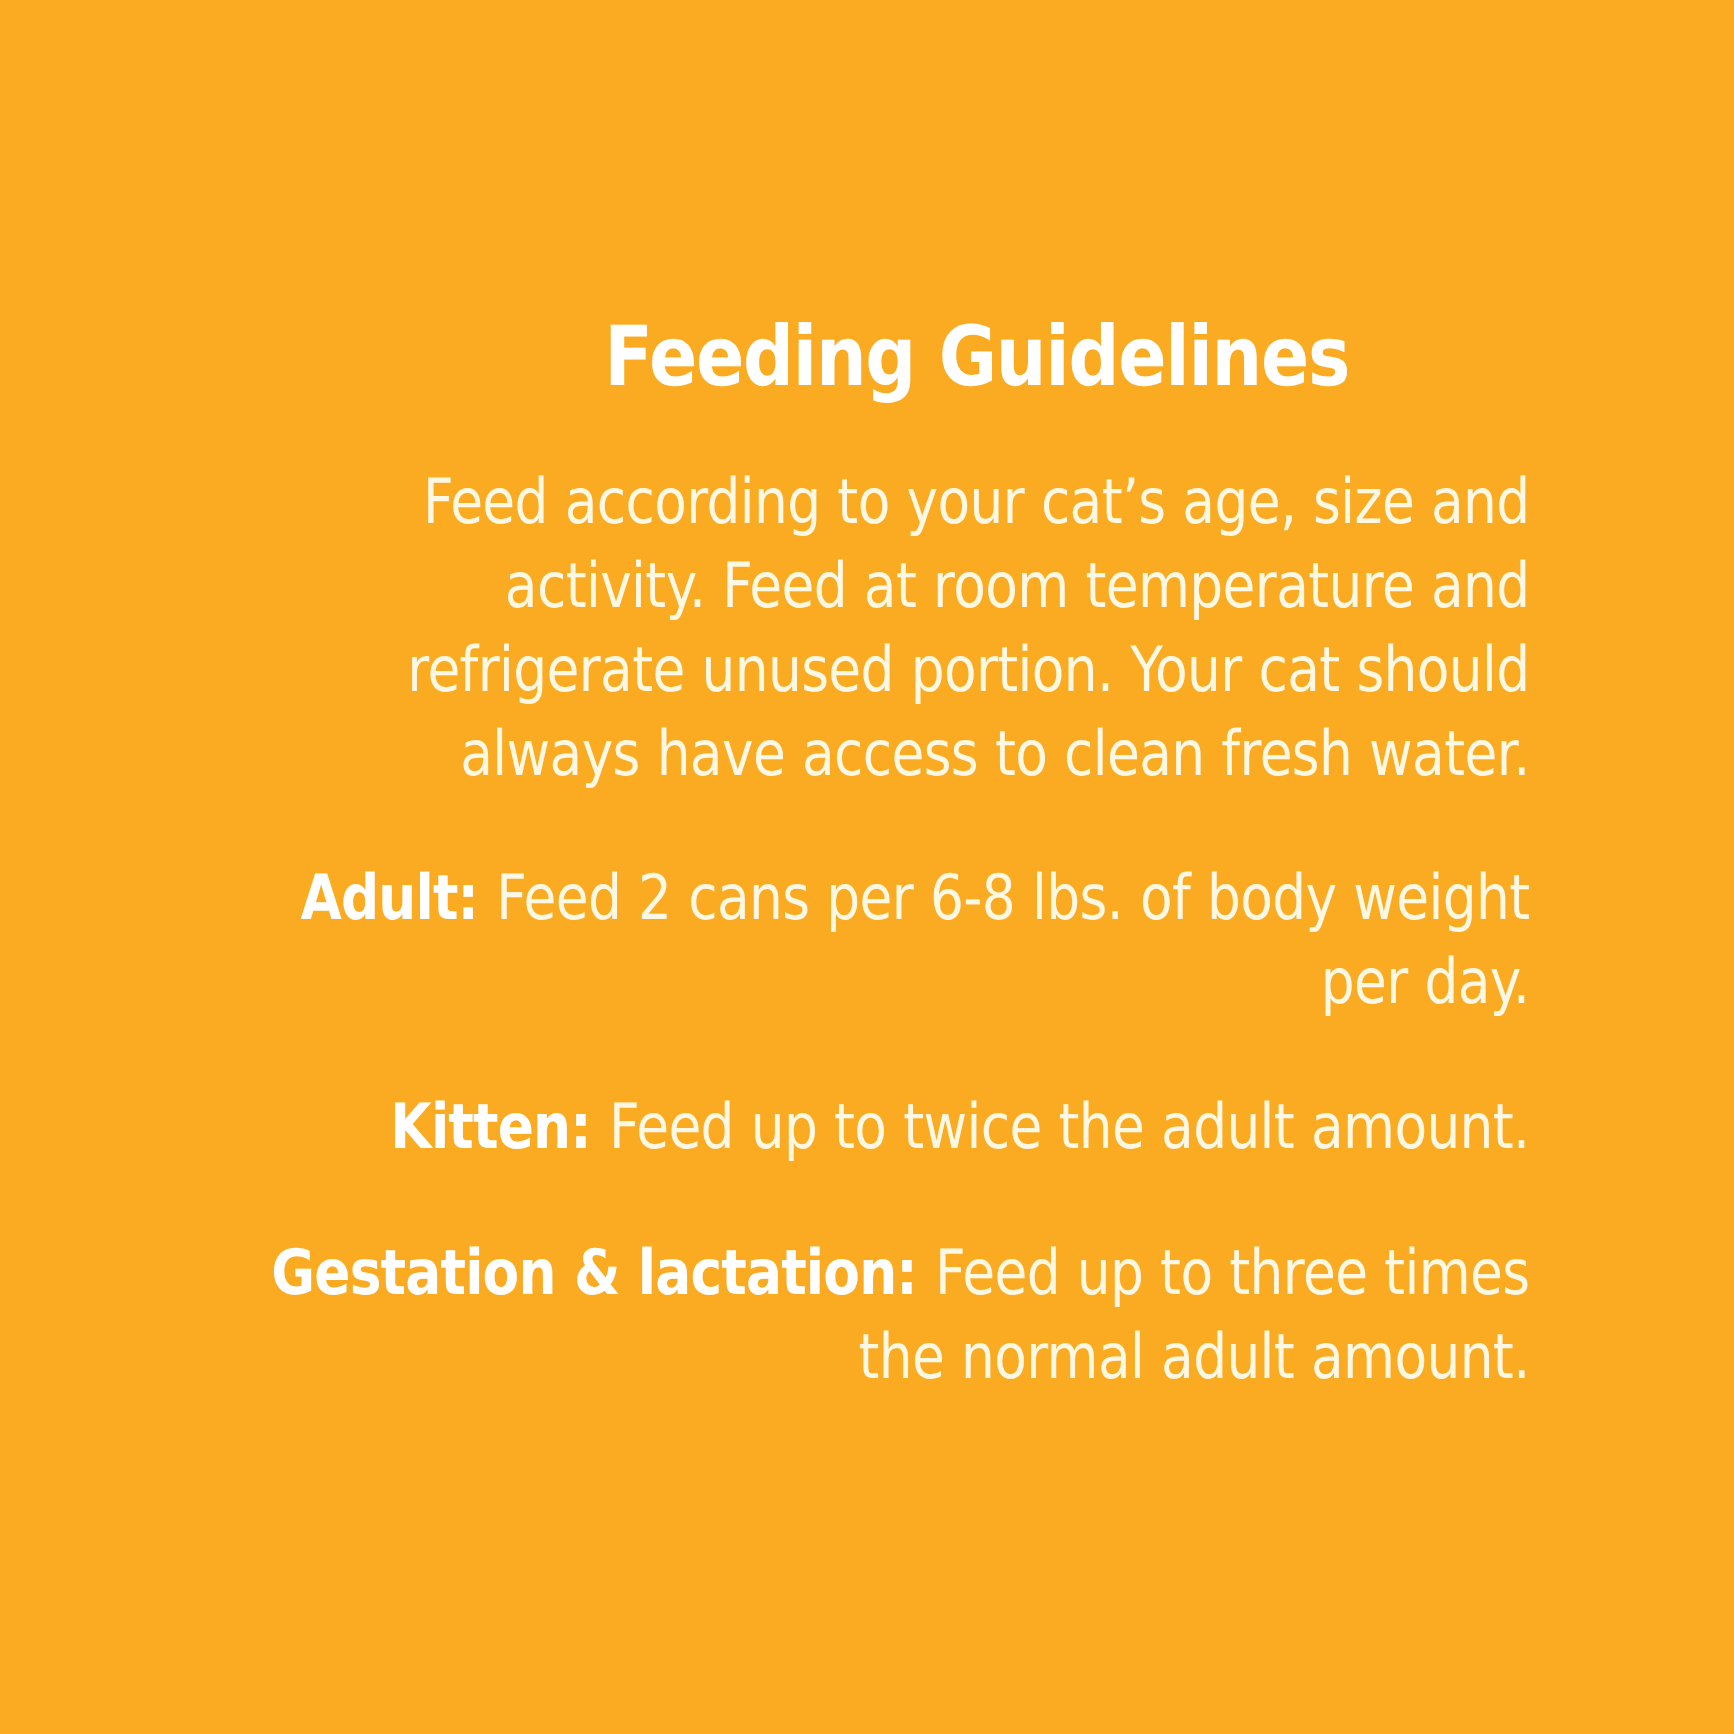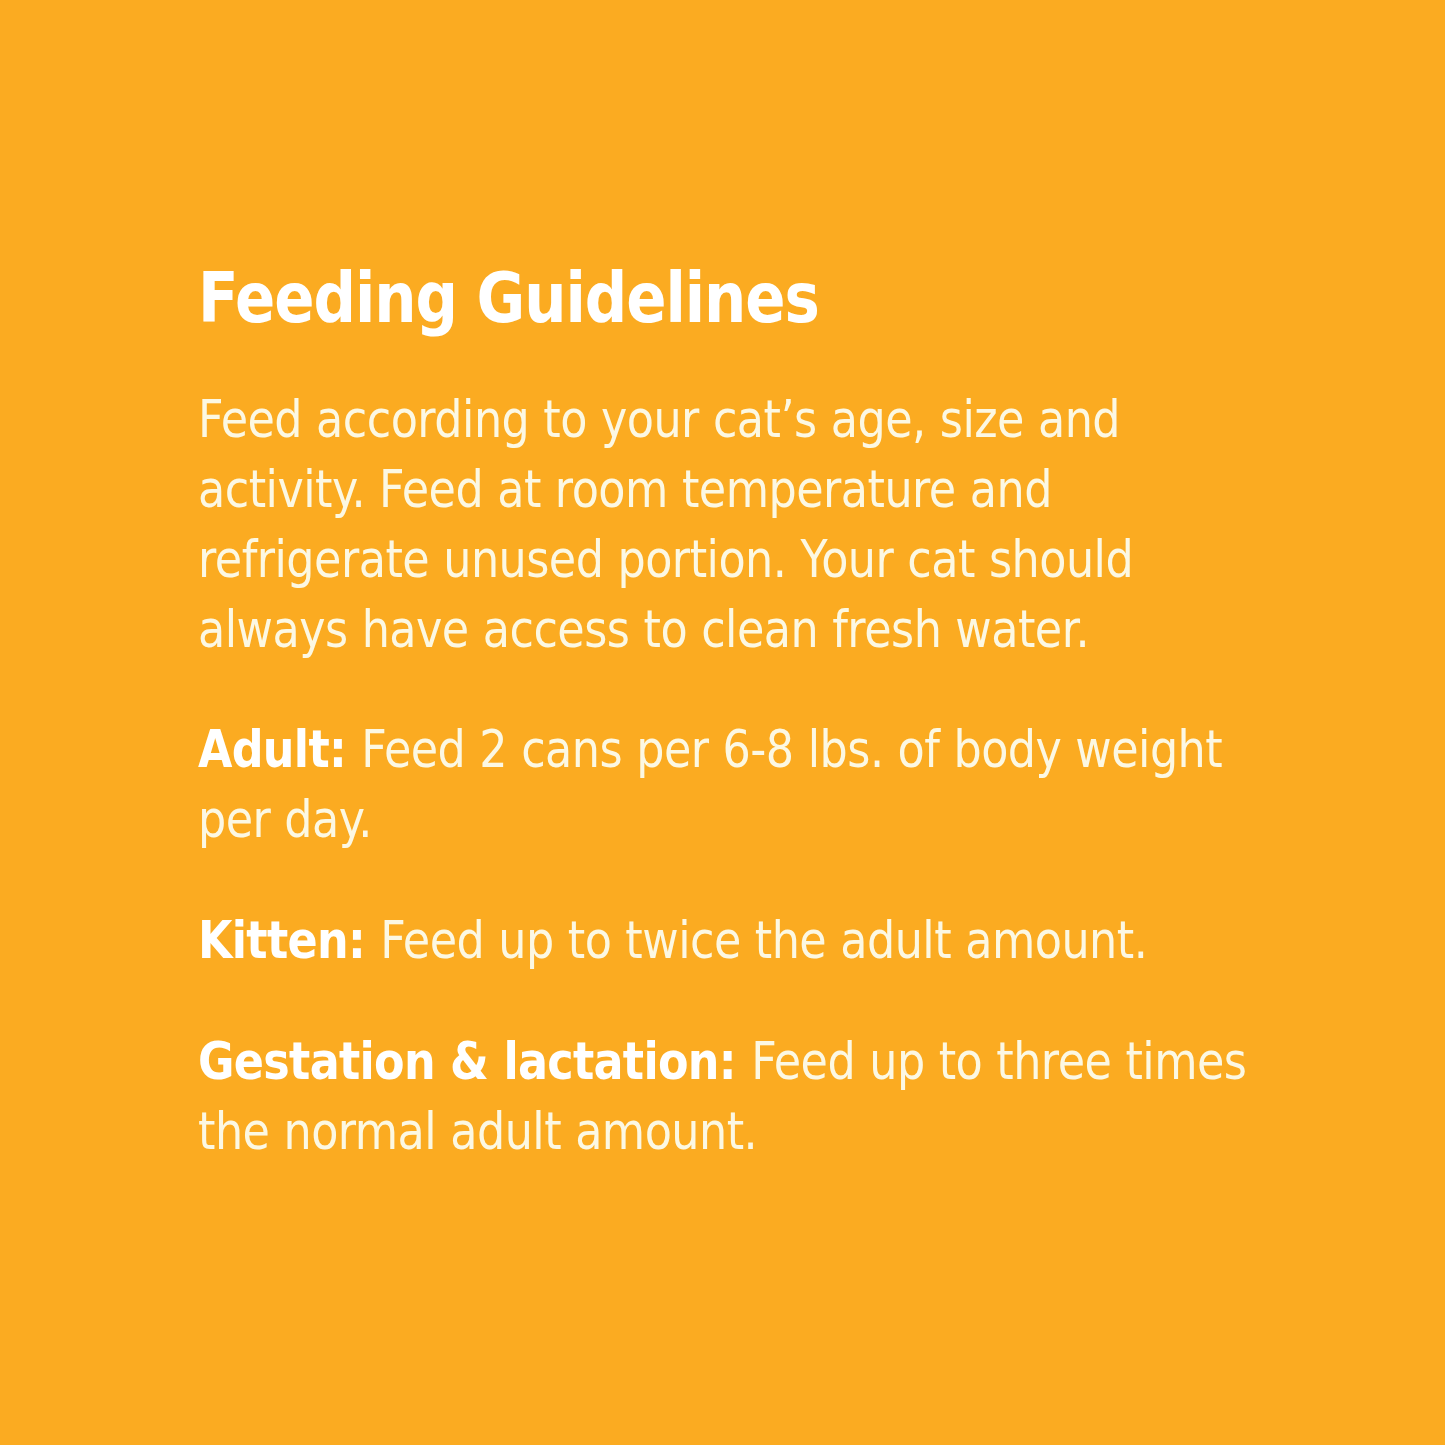--- a/index.html
+++ b/index.html
@@ -19,23 +19,24 @@
   .panel {
     position: relative;
     width: 1445px;
     height: 1445px;
     background: #FBAB21;
     box-sizing: border-box;
   }
 
   .content {
     position: absolute;
-    left: 198px;
+    left: 187px;
     top: 258px;
     width: 1090px;
+    text-align: right;
   }
 
   
   .title {
     font-family: "DejaVu Sans", "Liberation Sans", sans-serif;
     font-weight: 700;
     font-size: 69px;
     line-height: 80px;
     letter-spacing: -1.2px;
     color: #FFFFFF;

